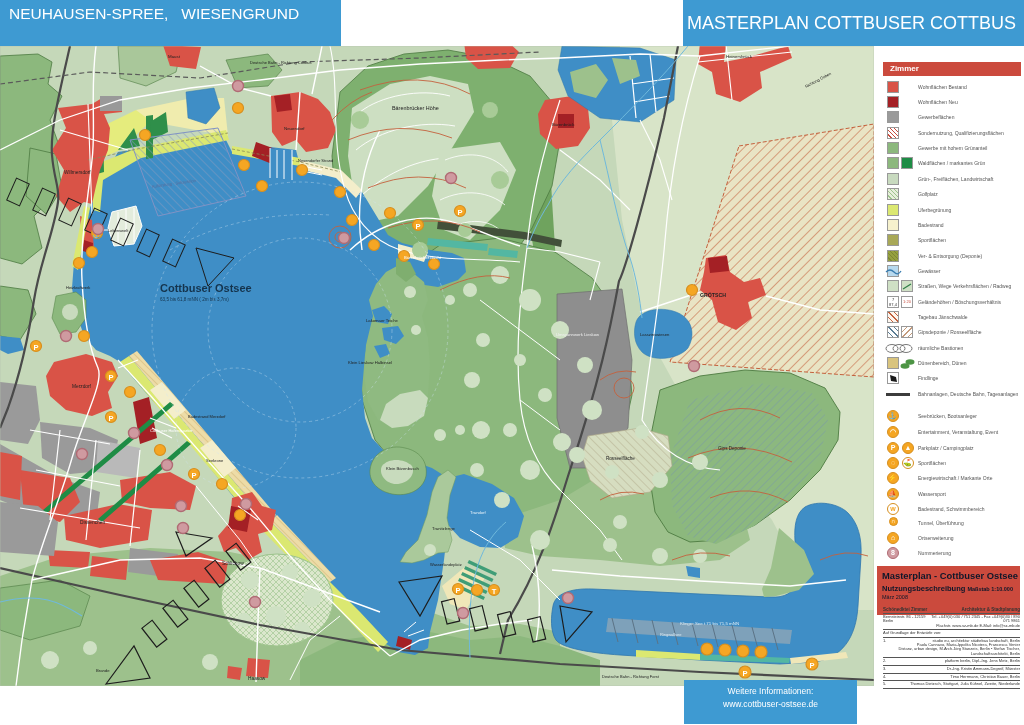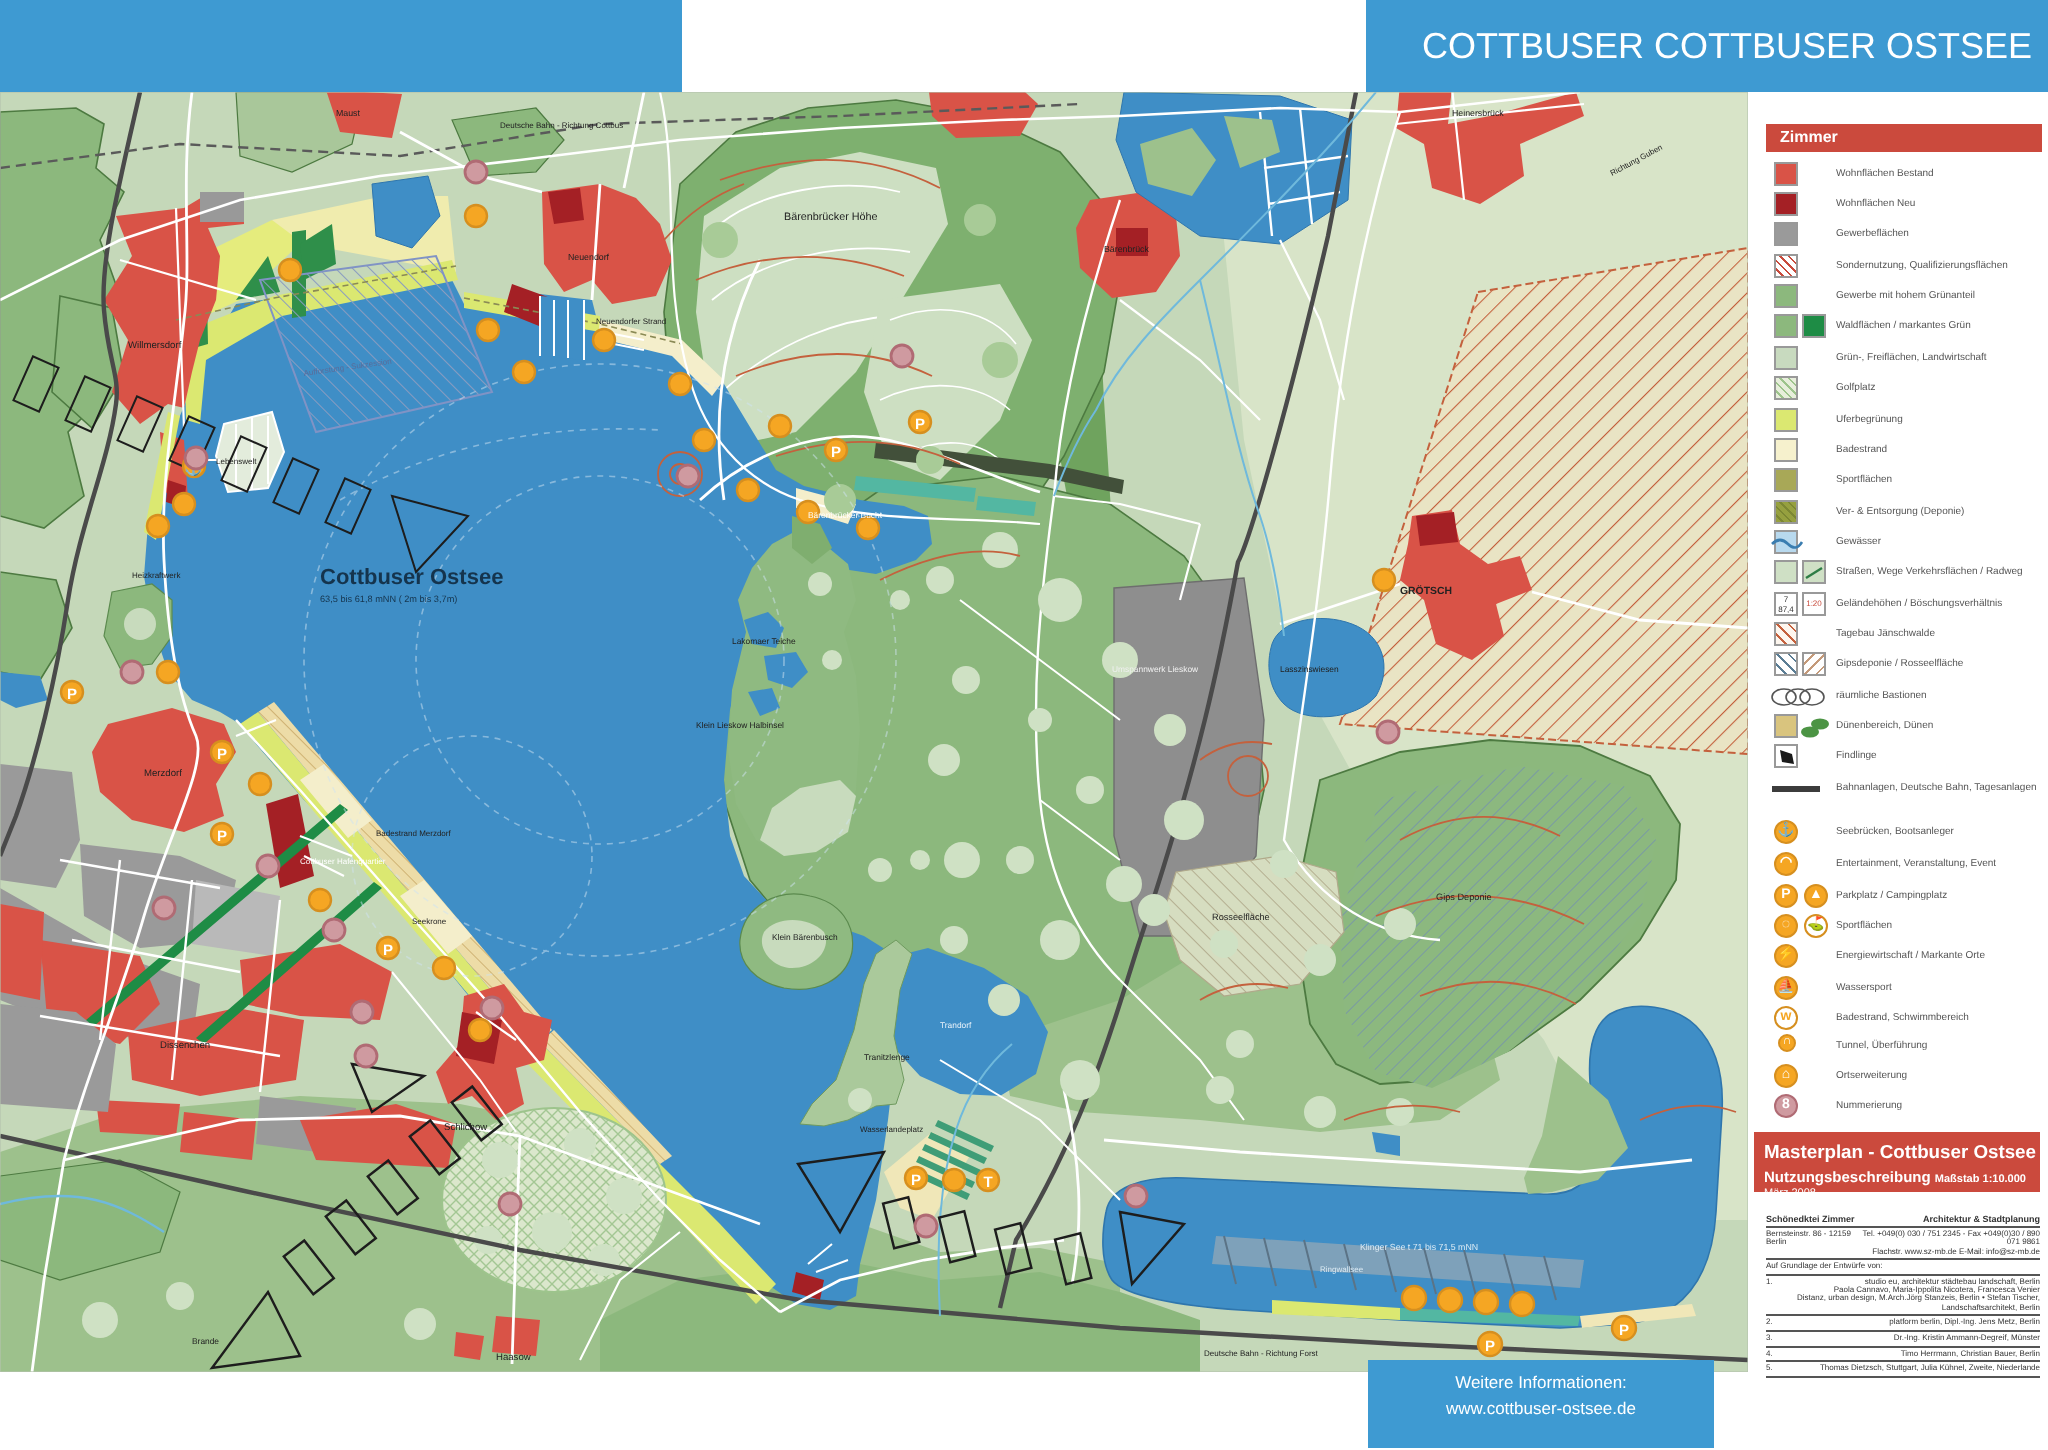--- a/index.html
+++ b/index.html
@@ -527,24 +527,25 @@
 <text x="150" y="432" font-size="4" fill="#ffffff">Cottbuser Hafenquartier</text>
 </g>
 
 <rect x="0" y="46" width="874" height="640" fill="none" stroke="#b5c4ae" stroke-width="0.6"></rect>
 
 </svg>
 </div>
 
 <div class="abs" style="left:0;top:0;width:341px;height:46px;background:#3e9ad2;color:#fff;
      font-size:15.5px;line-height:19.5px;padding-top:4px;box-sizing:border-box;">
+  <div style="margin-left:9px;">NEUHAUSEN-SPREE,&nbsp;&nbsp; WIESENGRUND</div>
 </div>
 
 <div class="abs" style="left:683px;top:0;width:341px;height:46px;background:#3e9ad2;color:#fff;
-     font-size:18px;line-height:46px;text-align:right;box-sizing:border-box;padding-right:8px;">COTTBUSER COTTBUSER OSTSEE</div>
+     font-size:18px;line-height:46px;text-align:right;box-sizing:border-box;padding-right:8px;">MASTERPLAN COTTBUSER COTTBUS</div>
 
 <div class="abs" style="left:874px;top:46px;width:150px;height:640px;background:#ffffff;"></div>
 
 <div class="abs" style="left:883px;top:62px;width:138px;height:14px;background:#cb4a3d;color:#fff;
      font-size:8px;font-weight:bold;line-height:14px;padding-left:7px;box-sizing:border-box;">Zimmer</div>
 
 <div class="lr" style="top:82px;">
     <span class="sw" style="background:#d95347;"></span>
     <span class="lb">Wohnflächen Bestand</span>
   </div>
@@ -687,21 +688,21 @@
   </div>
 <div class="lr" style="top:533px;">
     <span class="ic">⌂</span>
     <span class="lb">Ortserweiterung</span>
   </div>
 <div class="lr" style="top:548px;">
     <span class="ic" style="background:#cf9aa0;border-color:#b06b74;">8</span>
     <span class="lb">Nummerierung</span>
   </div>
 
-<div class="abs" style="left:877px;top:566px;width:143px;height:30px;background:#cb4a3d;color:#ffffff;">
+<div class="abs" style="left:877px;top:566px;width:143px;height:49px;background:#cb4a3d;color:#0f172a;">
   <div style="font-size:9.4px;font-weight:bold;margin:4px 0 0 5px;white-space:nowrap;">Masterplan - Cottbuser Ostsee</div>
   <div style="font-size:7.5px;font-weight:bold;margin:3px 0 0 5px;">Nutzungsbeschreibung <span style="font-size:5.5px;">Maßstab 1:10.000</span></div>
   <div style="font-size:5.5px;margin:1px 0 0 5px;">März 2008</div>
 </div>
 
 <div class="abs" style="left:883px;top:608px;width:137px;color:#333;font-size:4px;line-height:4.2px;">
   <div style="display:flex;justify-content:space-between;font-size:4.5px;font-weight:bold;">
     <span>Schönedktei Zimmer</span>
       <span>Architektur &amp; Stadtplanung</span>
     </div>

